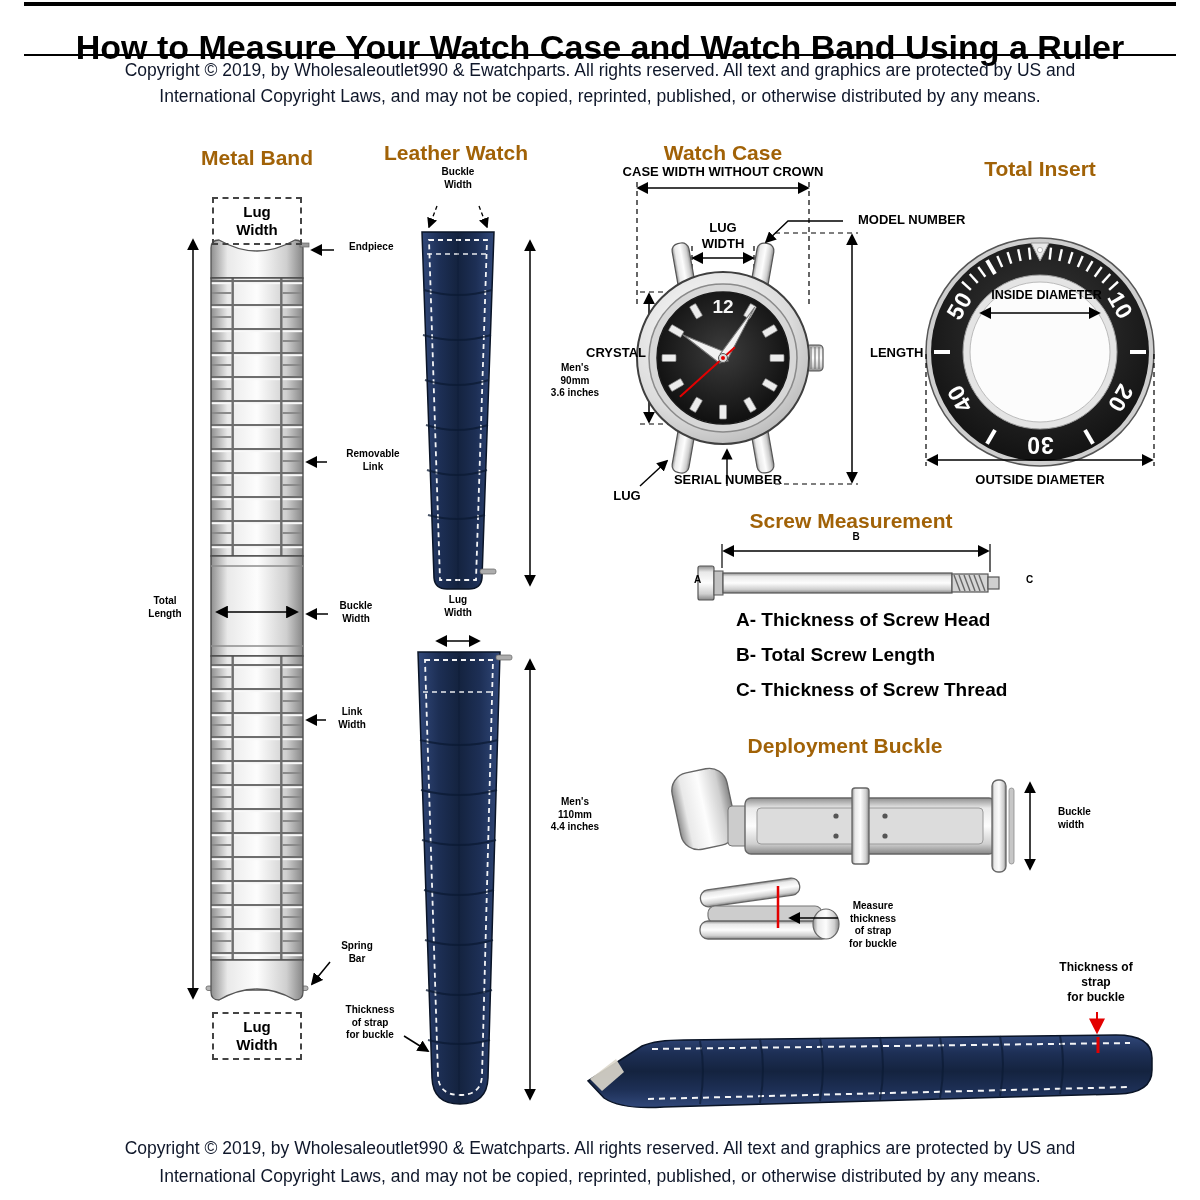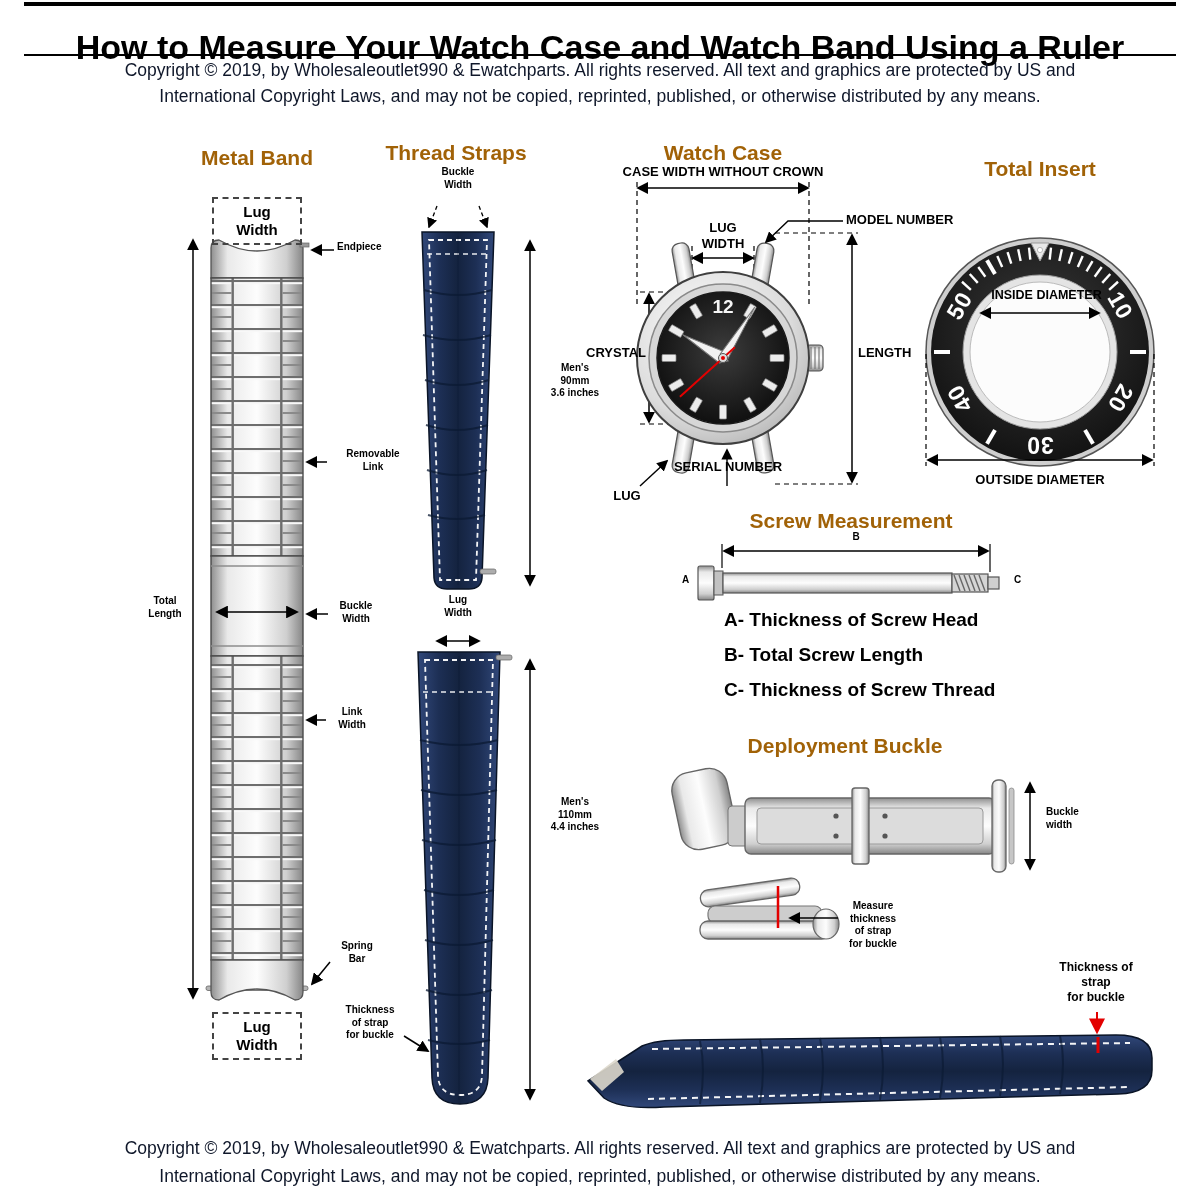--- a/index.html
+++ b/index.html
@@ -3,21 +3,21 @@
 <meta charset="utf-8">
 <style>
   * { margin:0; padding:0; box-sizing:border-box; }
   html,body { width:1200px; height:1200px; }
   body { position:relative; background:#fff; font-family:"Liberation Sans","DejaVu Sans",sans-serif; color:#000; overflow:hidden; }
   svg.art { position:absolute; left:0; top:0; z-index:1; }
   .rule { position:absolute; left:24px; right:24px; background:#000; z-index:2; }
   .title { position:absolute; width:100%; text-align:center; font-size:34px; font-weight:bold; z-index:2; }
   .copy { position:absolute; width:100%; text-align:center; font-size:17.5px; color:#0f172a; z-index:2; }
   .lbl { position:absolute; font-weight:bold; white-space:pre-line; text-align:center; transform:translateX(-50%); line-height:1.25; z-index:3; }
-  .lbl.left { transform:none; text-align:left; }
+  .lbl.left { transform:none; text-align:left;margin-left:12px; }
   .red { color:#a16207; }
   .s21 { font-size:21px; }
   .s19 { font-size:19px; }
   .s17 { font-size:12px; }
   .s15 { font-size:10px; }
   .s13 { font-size:13px; }
   .s12 { font-size:12.5px;padding-left:13px; }
   .dash-box { position:absolute; border:2px dashed #444; display:flex; align-items:center; justify-content:center;
               font-weight:bold; font-size:15px; text-align:center; line-height:1.2; white-space:pre-line; z-index:3; background:transparent; }
   .dial-num { font-family:"Liberation Sans",sans-serif; font-size:19px; font-weight:bold; fill:#f5f5f5; text-anchor:middle; }
@@ -317,21 +317,21 @@
 Length</div>
 <div class="lbl s15" style="left:356px;top:600px">Buckle
 Width</div>
 <div class="lbl s15" style="left:352px;top:706px">Link
 Width</div>
 <div class="lbl s15" style="left:357px;top:940px">Spring
 Bar</div>
 <div class="dash-box" style="left:212px;top:1012px;width:90px;height:48px">Lug
 Width</div>
 
-<div class="lbl red s21" style="left:456px;top:140px">Thread Straps</div>
+<div class="lbl red s21" style="left:456px;top:140px">Leather Watch</div>
 <div class="lbl s15" style="left:458px;top:166px">Buckle
 Width</div>
 <div class="lbl s15" style="left:575px;top:362px">Men's
 90mm
 3.6 inches</div>
 <div class="lbl s15" style="left:458px;top:594px">Lug
 Width</div>
 <div class="lbl s15" style="left:575px;top:796px">Men's
 110mm
 4.4 inches</div>
@@ -340,21 +340,21 @@
 for buckle</div>
 
 <div class="lbl red s21" style="left:723px;top:140px">Watch Case</div>
 <div class="lbl s13" style="left:723px;top:164px">CASE WIDTH WITHOUT CROWN</div>
 <div class="lbl left s13" style="left:846px;top:212px">MODEL NUMBER</div>
 <div class="lbl s13" style="left:723px;top:220px">LUG
 WIDTH</div>
 <div class="lbl s13" style="left:616px;top:345px">CRYSTAL</div>
 <div class="lbl left s13" style="left:858px;top:345px">LENGTH</div>
 <div class="lbl s13" style="left:627px;top:488px">LUG</div>
-<div class="lbl s13" style="left:728px;top:459px">SERIAL NUMBER</div>
+<div class="lbl s13" style="left:728px;top:472px">SERIAL NUMBER</div>
 
 <div class="lbl red s21" style="left:1040px;top:156px">Total Insert</div>
 <div class="lbl s12" style="left:1040px;top:288px">INSIDE DIAMETER</div>
 <div class="lbl s13" style="left:1040px;top:472px">OUTSIDE DIAMETER</div>
 
 <div class="lbl red s21" style="left:851px;top:508px">Screw Measurement</div>
 <div class="lbl s15" style="left:856px;top:531px">B</div>
 <div class="lbl left s15" style="left:682px;top:574px">A</div>
 <div class="lbl left s15" style="left:1014px;top:574px">C</div>
 <div class="lbl left s19" style="left:724px;top:608px">A- Thickness of Screw Head</div>

